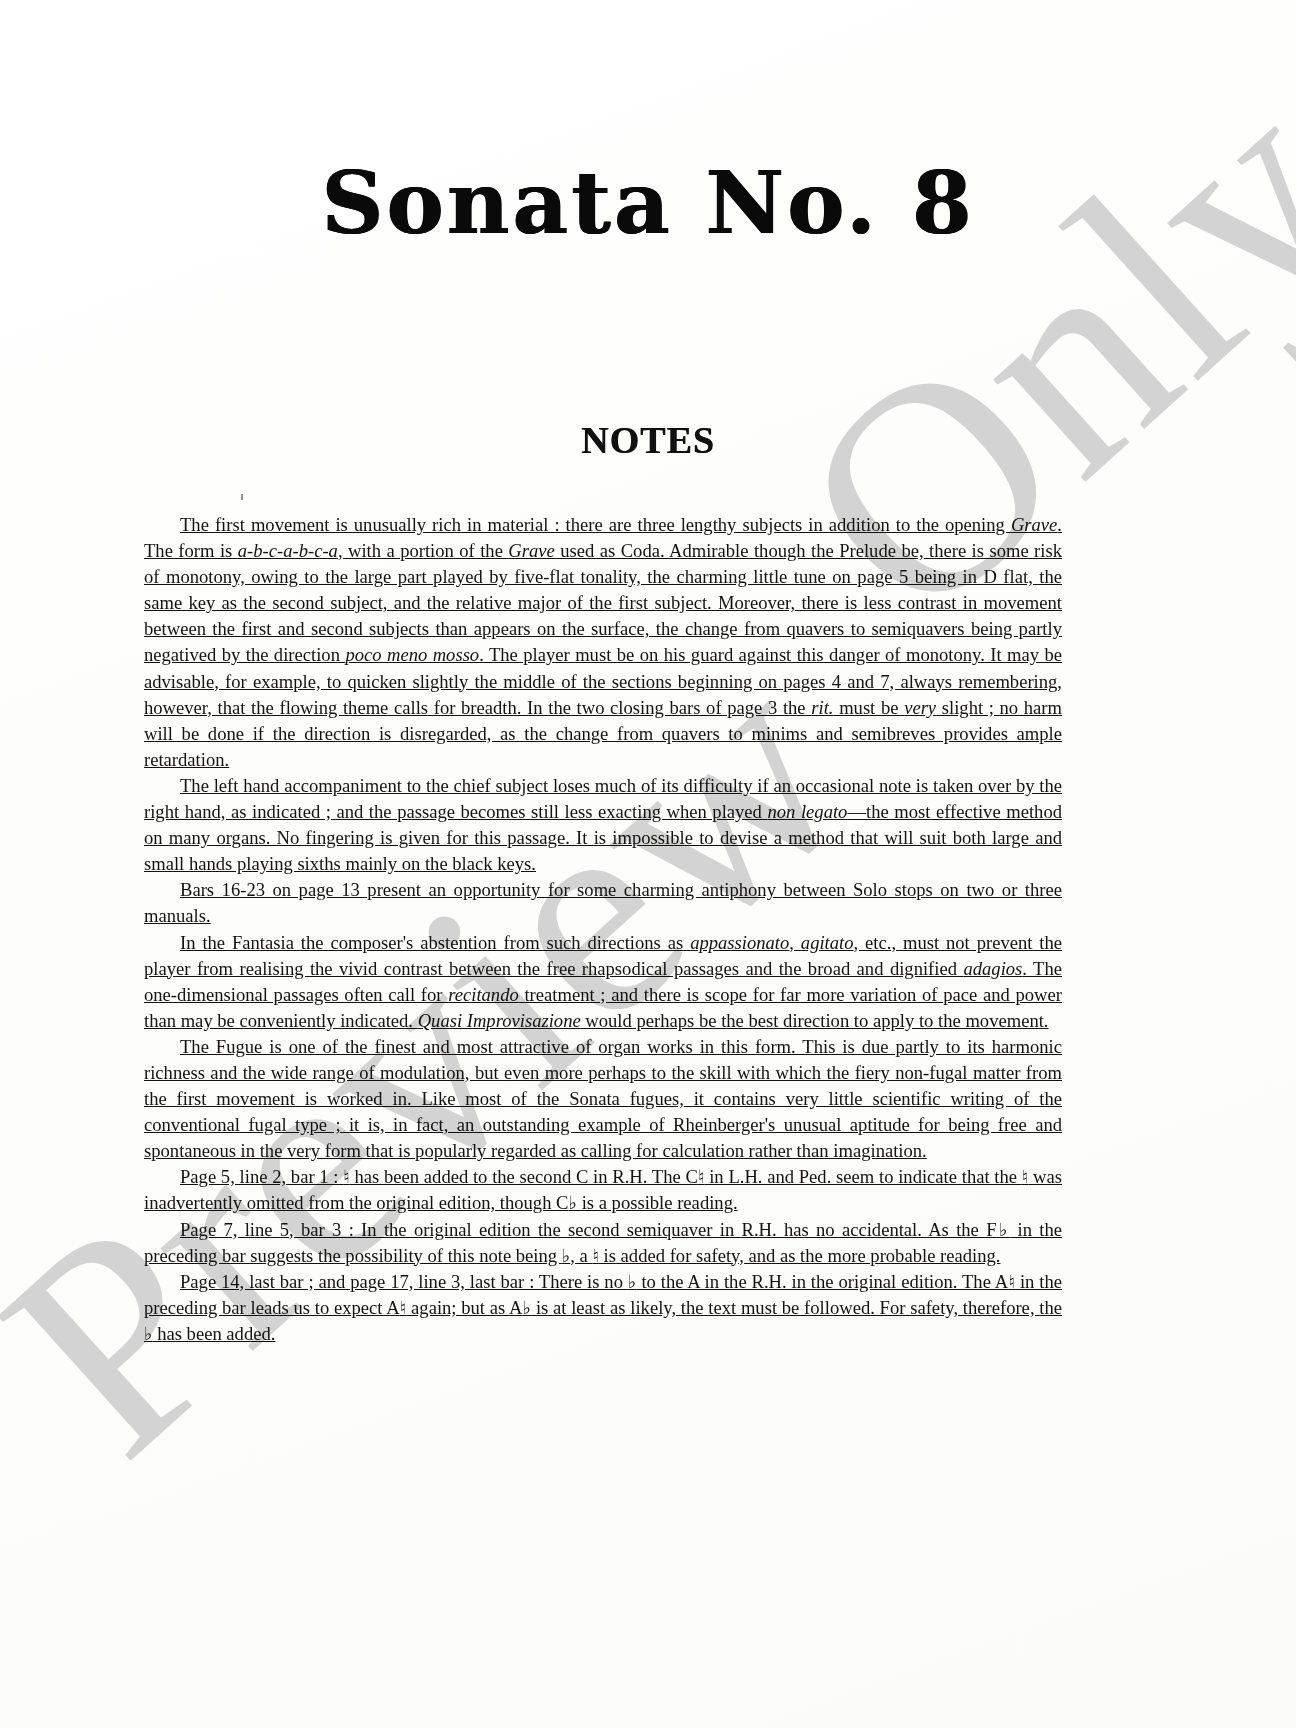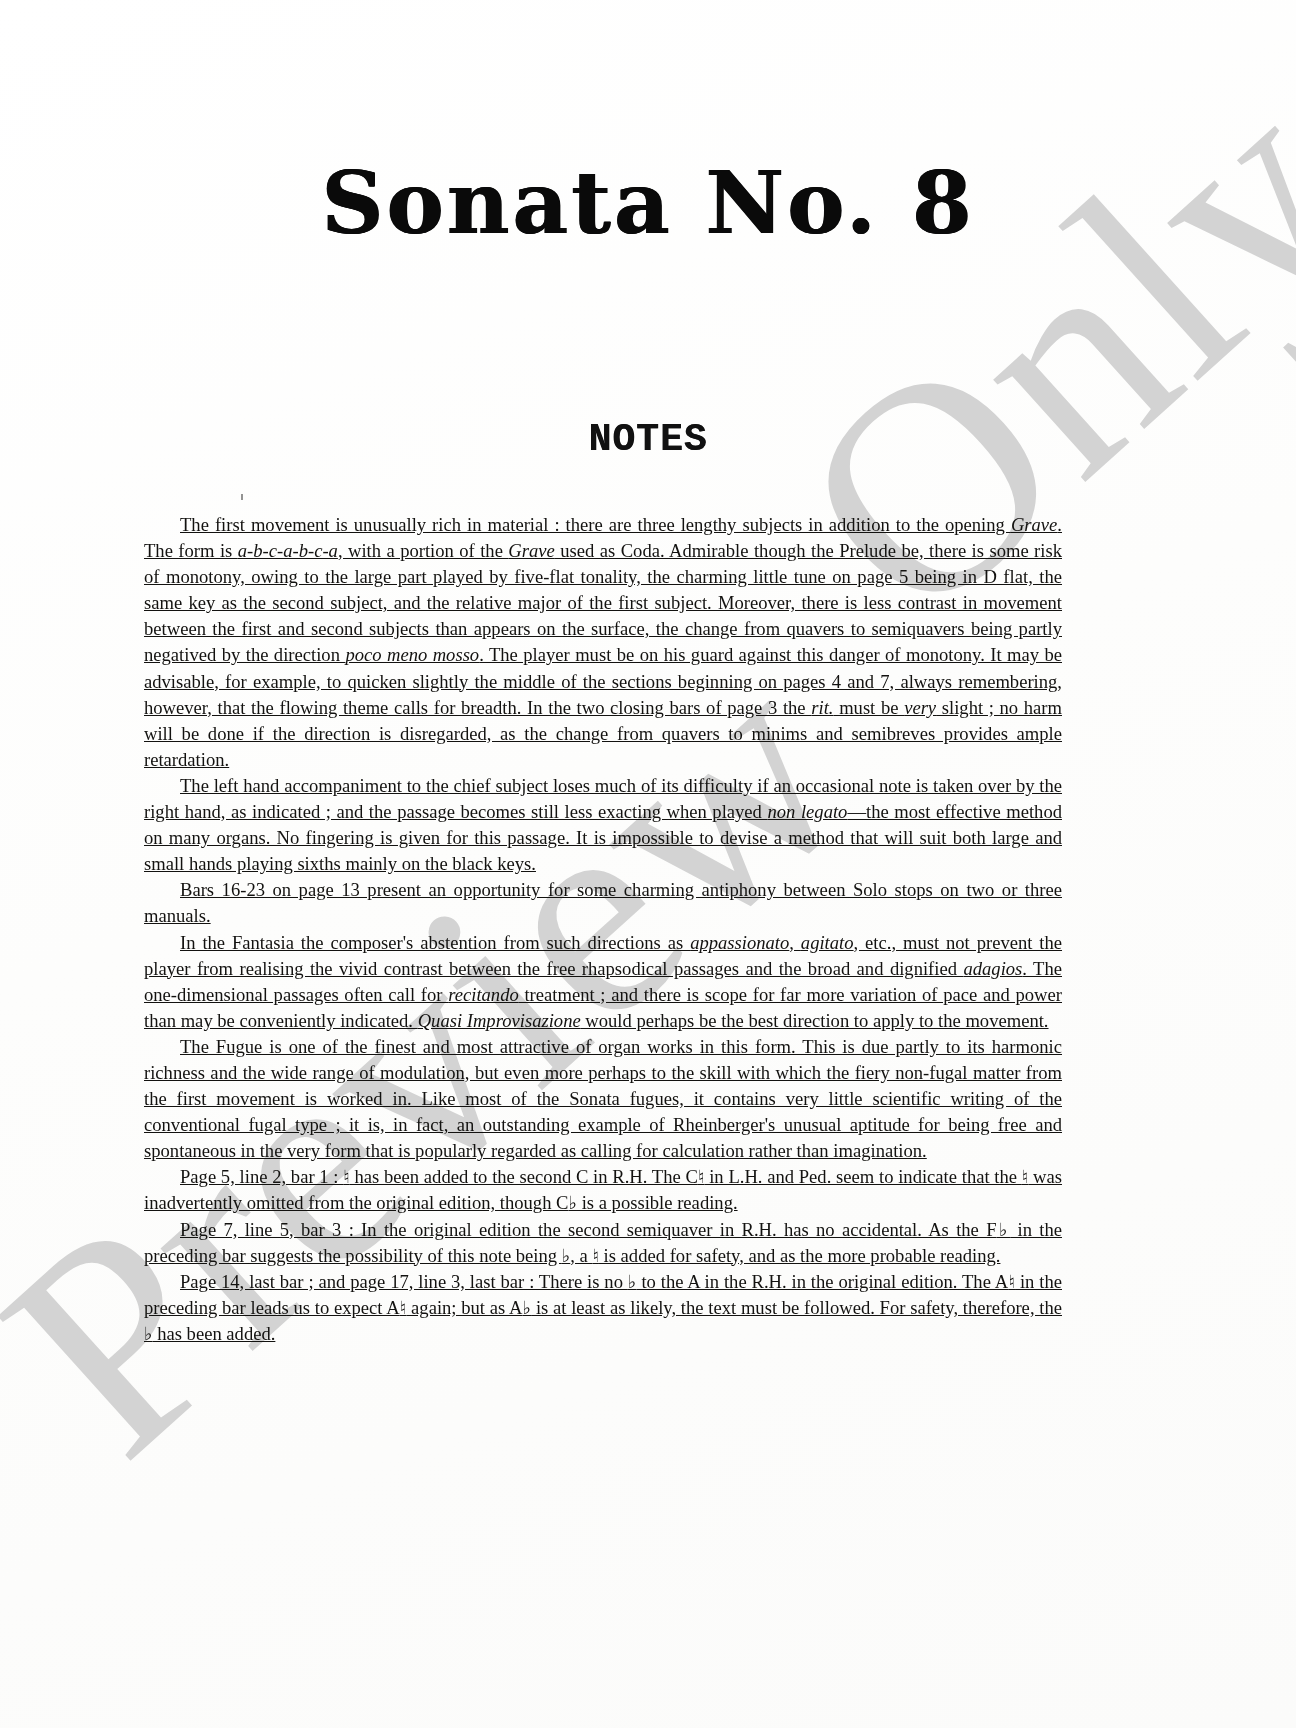--- a/index.html
+++ b/index.html
@@ -72,21 +72,21 @@
     letter-spacing: 3px;
     color: #0a0a0a;
     text-shadow: 0.6px 0 0 #0a0a0a, -0.4px 0 0 #1a1a1a;
   }
   #notes-heading {
     position: absolute;
     left: 0;
     top: 418px;
     width: 1296px;
     text-align: center;
-    font-family: Liberation Mono, monospace;
+    font-family: Liberation Serif, serif;
     font-weight: 700;
     font-size: 38px;
     letter-spacing: 1px;
     color: #111;
     text-shadow: 0.5px 0 0 #111;
   }
   #body-block {
     position: absolute;
     left: 144px;
     top: 512px;

